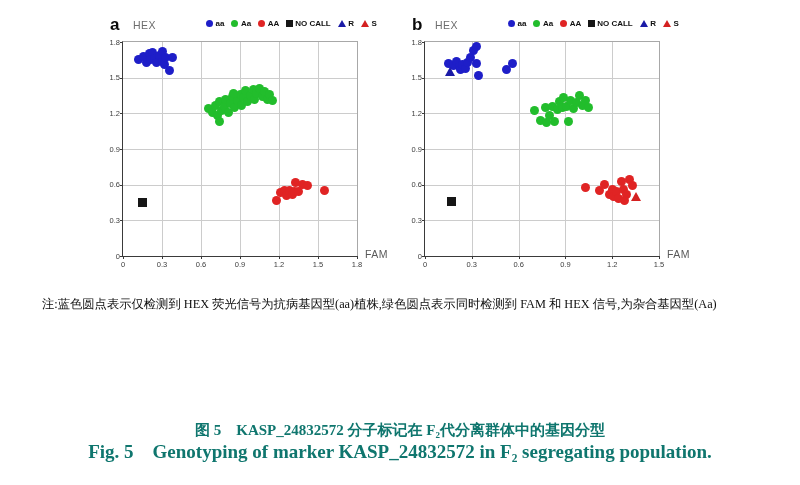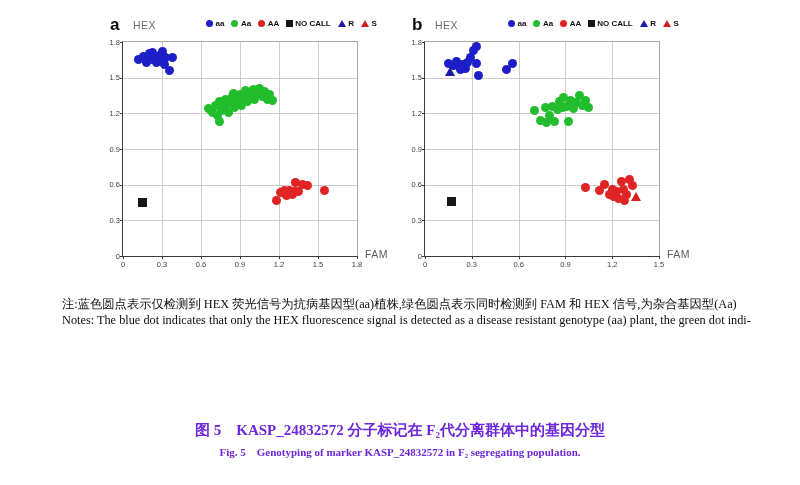--- a/index.html
+++ b/index.html
@@ -30,26 +30,26 @@
   .ticklab-y{position:absolute;font-family:"Liberation Sans",sans-serif;font-size:7.5px;
         color:#3c3c3c;text-align:right;width:16px;white-space:nowrap;}
   .xlab{position:absolute;font-family:"Liberation Sans",sans-serif;font-size:10.5px;
         color:#5a5a5a;letter-spacing:.5px;}
   .pt-circle{position:absolute;width:9px;height:9px;border-radius:50%;}
   .pt-square{position:absolute;width:9px;height:9px;}
   .pt-tri{position:absolute;width:0;height:0;border-left:5px solid transparent;
         border-right:5px solid transparent;}
   .notes{position:absolute;left:30px;top:297px;width:742px;font-size:12.3px;
         line-height:15.6px;color:#0e0e0e;}
-  .note-line{white-space:nowrap;margin-left:20px;}
+  .note-line{white-space:nowrap;}
   .indent{text-indent:12px;}
   .caption{position:absolute;left:0;top:419px;width:800px;text-align:center;
-        font-weight:bold;color:#6d28d9;}
+        font-weight:bold;color:#0f766e;}
   .caption-zh{font-size:15px;line-height:22px;}
-  .caption-en{font-size:11px;line-height:22px;}
+  .caption-en{font-size:19px;line-height:22px;}
 </style>
 </head>
 <body>
 
 <div class="page">
 
   <div class="panels-row">
     <div class="panel">
         <div class="panel-letter">a</div>
         <div class="ylab">HEX</div>
@@ -296,21 +296,20 @@
           <div class="pt-circle" style="background: rgb(224, 36, 36); left: 195.18px; top: 153.622px;"></div>
           <div class="pt-tri" style="border-bottom: 9px solid rgb(212, 32, 32); left: 205.6px; top: 149.556px;"></div>
           <div class="pt-square" style="background: rgb(22, 22, 22); left: 22.02px; top: 154.811px;"></div>
           <div class="xlab" style="left: 242px; top: 206px;">FAM</div>
         </div>
       </div>
   </div>
 
   <div class="notes">
     <div class="note-line indent">注:蓝色圆点表示仅检测到 HEX 荧光信号为抗病基因型(aa)植株,绿色圆点表示同时检测到 FAM 和 HEX 信号,为杂合基因型(Aa)</div>
-    <div class="note-line indent">Notes: The blue dot indicates that only the HEX fluorescence signal is detected as a disease resistant genotype (aa) plant, the green dot indi-</div>
   </div>
 
   <div class="caption">
     <div class="caption-zh">图 5　KASP_24832572 分子标记在 F₂代分离群体中的基因分型</div>
     <div class="caption-en">Fig. 5　Genotyping of marker KASP_24832572 in F₂ segregating population.</div>
   </div>
 
 </div>
 
 </body></html>

